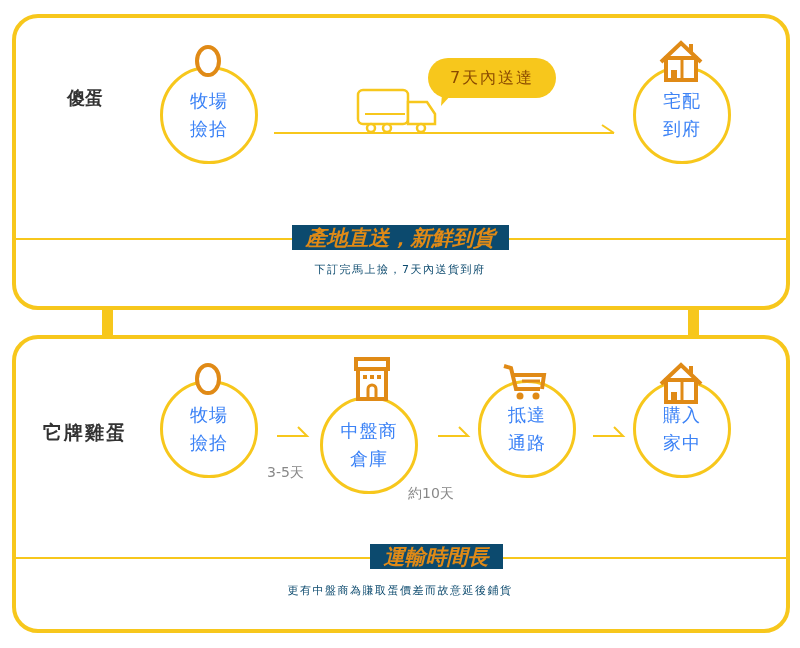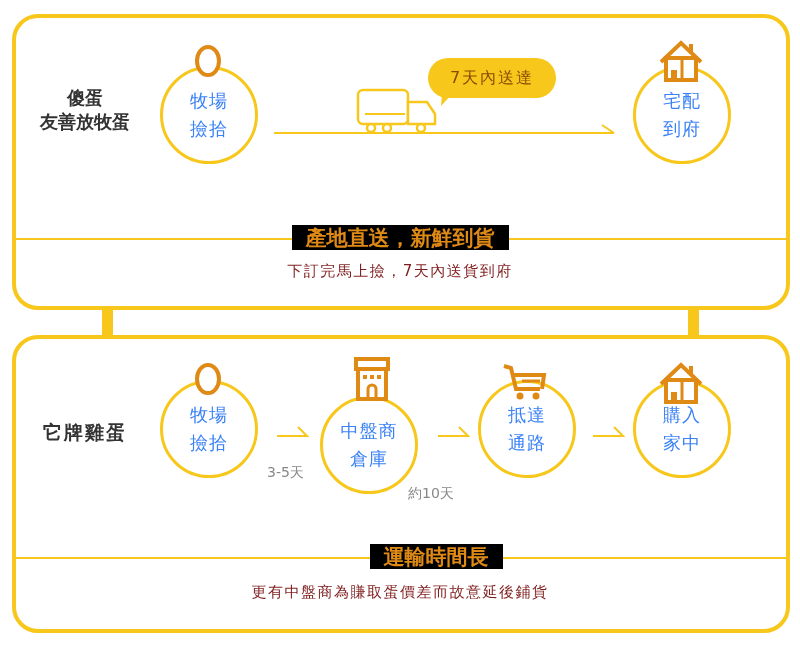--- a/index.html
+++ b/index.html
@@ -11,37 +11,36 @@
   .pillar { position:absolute; width:11px; height:30px; background:#f7c71c; top:308px; }
   .brand { position:absolute; font-family:"DejaVu Serif", serif; font-weight:bold; color:#333; text-align:center; }
   .brand .sm { font-size:10px; font-weight:bold; display:block; margin-top:3px; }
   .circle { position:absolute; width:98px; height:98px; border:3px solid #f7c71c; border-radius:50%;
             box-sizing:border-box; display:flex; align-items:center; justify-content:center; background:#fff; }
   .circle .txt { color:#3b82f6; font-size:18px; line-height:28px; text-align:center; font-weight:500; letter-spacing:1px; }
   .icon { position:absolute; }
   .rule { position:absolute; height:2px; background:#f7c71c; }
   .slogan { position:absolute; left:0; width:800px; text-align:center; font-family:"DejaVu Serif", serif; font-weight:bold;
             color:#e08a16; font-size:21px; }
-  .slogan span { background:#000000; padding:0 14px; }
-  .sub { position:absolute; left:0; width:800px; text-align:center; color:#7f1d1d; font-size:15px; letter-spacing:1.5px; }
+  .slogan span { background:#0c4a6e; padding:0 14px;font-style:italic; }
+  .sub { position:absolute; left:0; width:800px; text-align:center; color:#0c4a6e; font-size:11px; letter-spacing:1.5px; }
   .arrow { position:absolute; }
   .days { position:absolute; color:#888; font-size:14px; }
   .bubble { position:absolute; left:428px; top:58px; width:128px; height:40px; background:#f7c71c; border-radius:20px;
             color:#8a4a00; font-weight:normal; font-size:16px; display:flex; align-items:center; justify-content:center; letter-spacing:2px; }
 </style>
 </head>
 <body>
 
 <div class="panel p1"></div>
 <div class="pillar" style="left:102px;"></div>
 <div class="pillar" style="left:688px;"></div>
 
 <div class="brand" style="left:30px;top:86px;width:110px;font-size:18px;line-height:24px;">
   <div>傻蛋</div>
-  <div>友善放牧蛋</div>
 </div>
 
 <div class="circle" style="left:160px;top:66px;">
   <div class="txt">
       <div>牧場</div>
       <div>撿拾</div>
     </div>
 </div>
 <svg class="icon" style="left:193px;top:42px;" width="30" height="36" viewBox="0 0 30 36">
   <ellipse cx="15" cy="19" rx="11" ry="14" fill="#fff" stroke="#e08a16" stroke-width="4"></ellipse>

